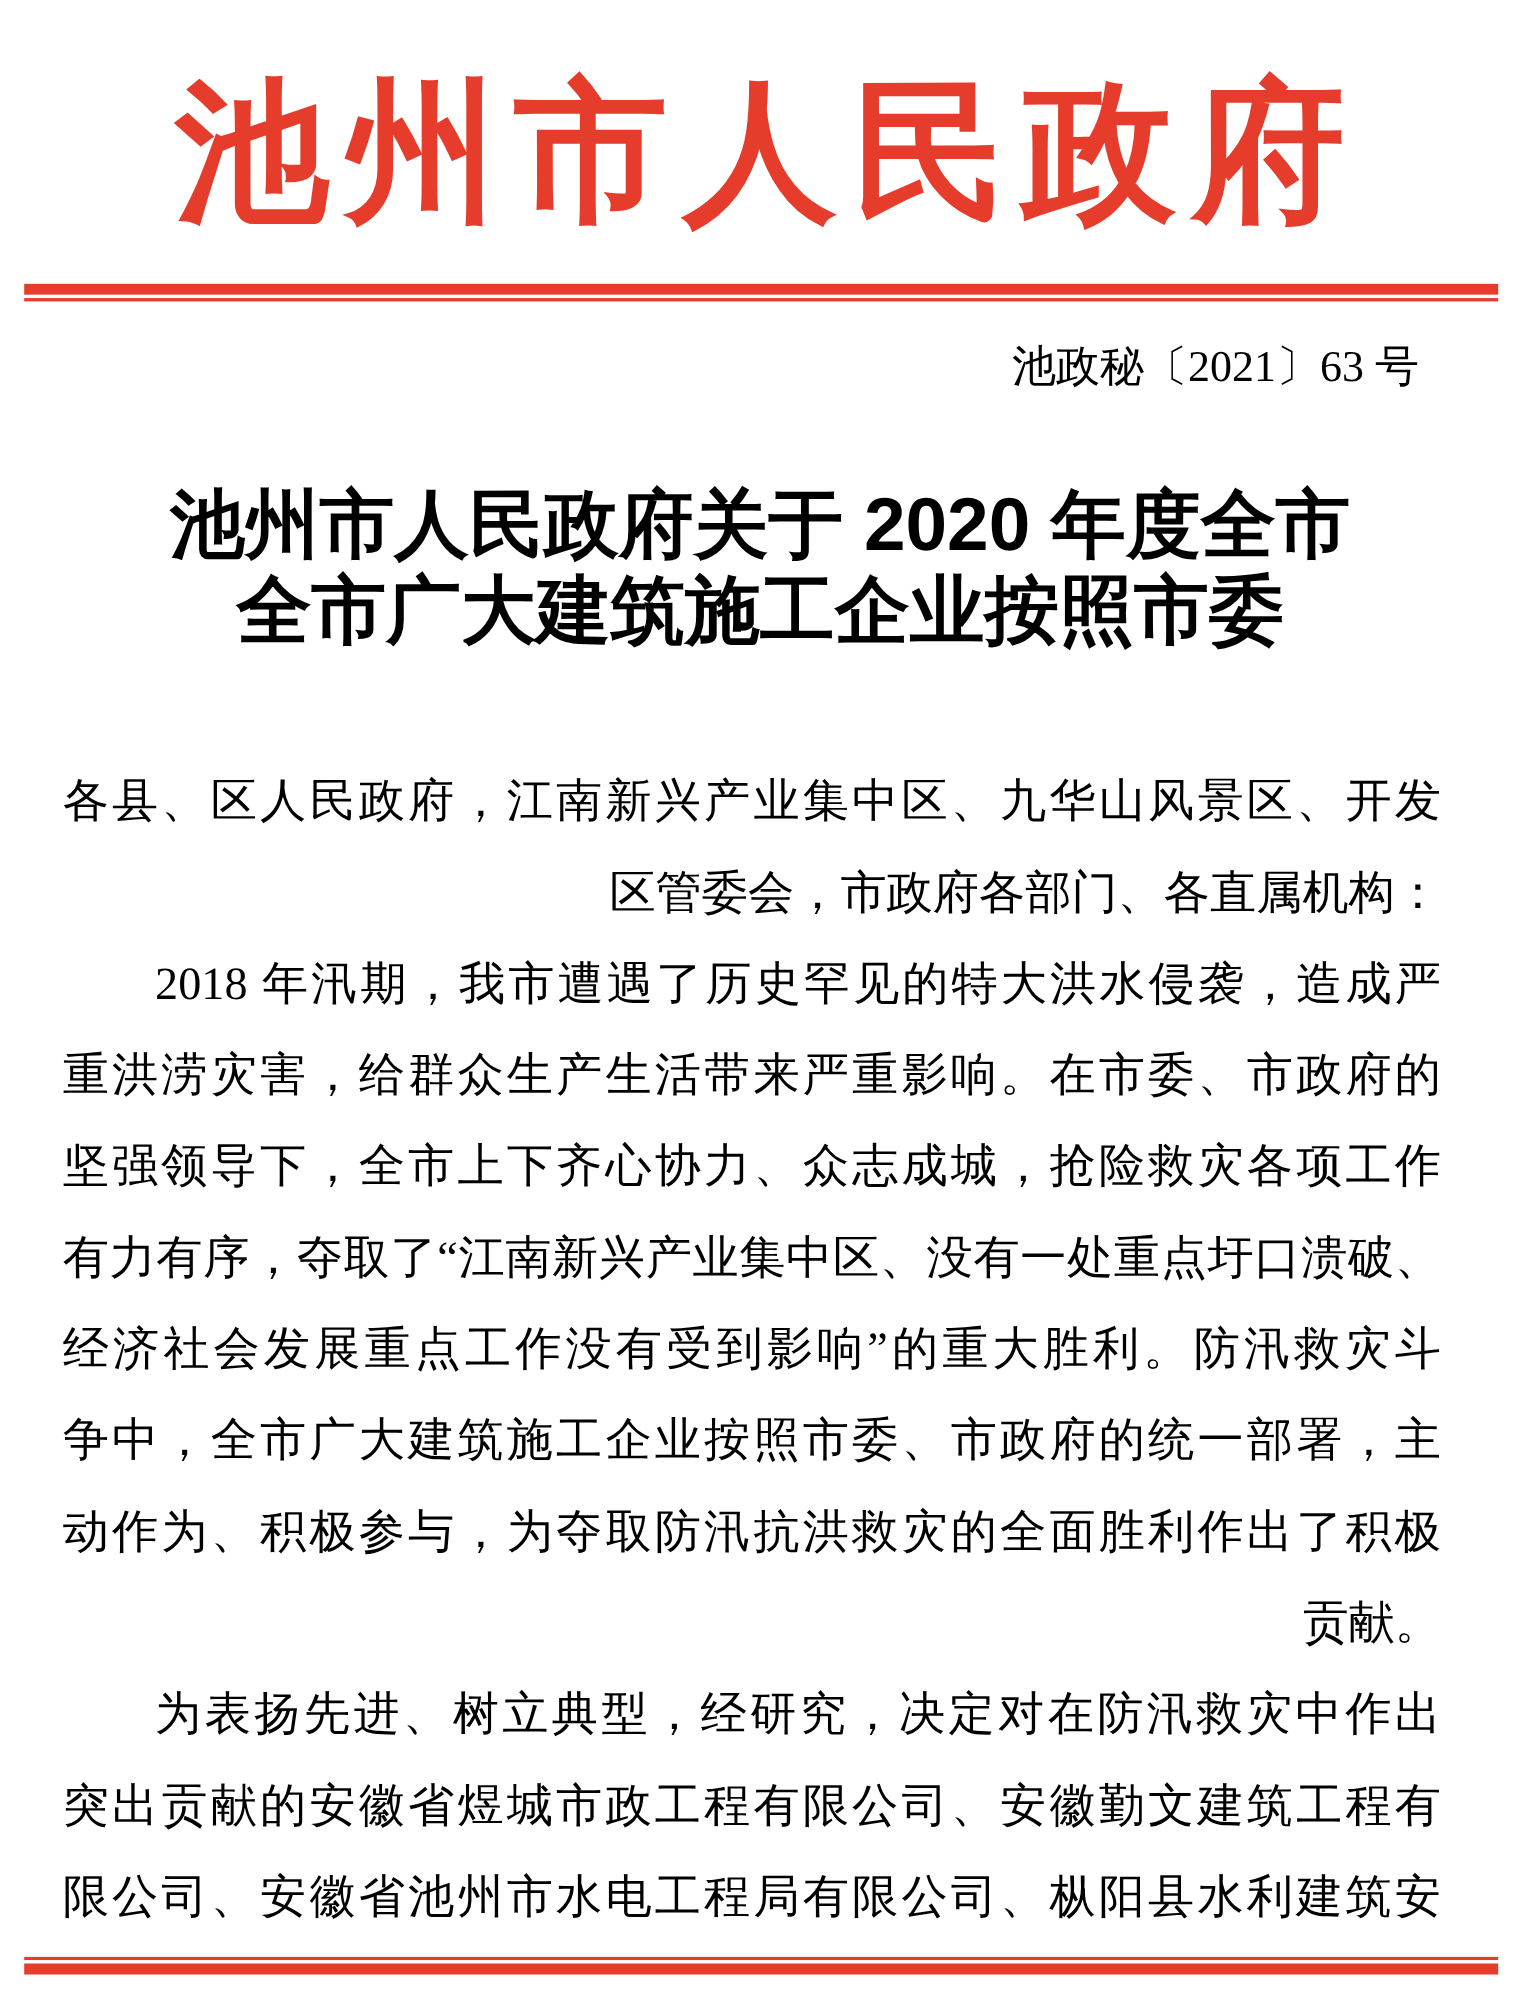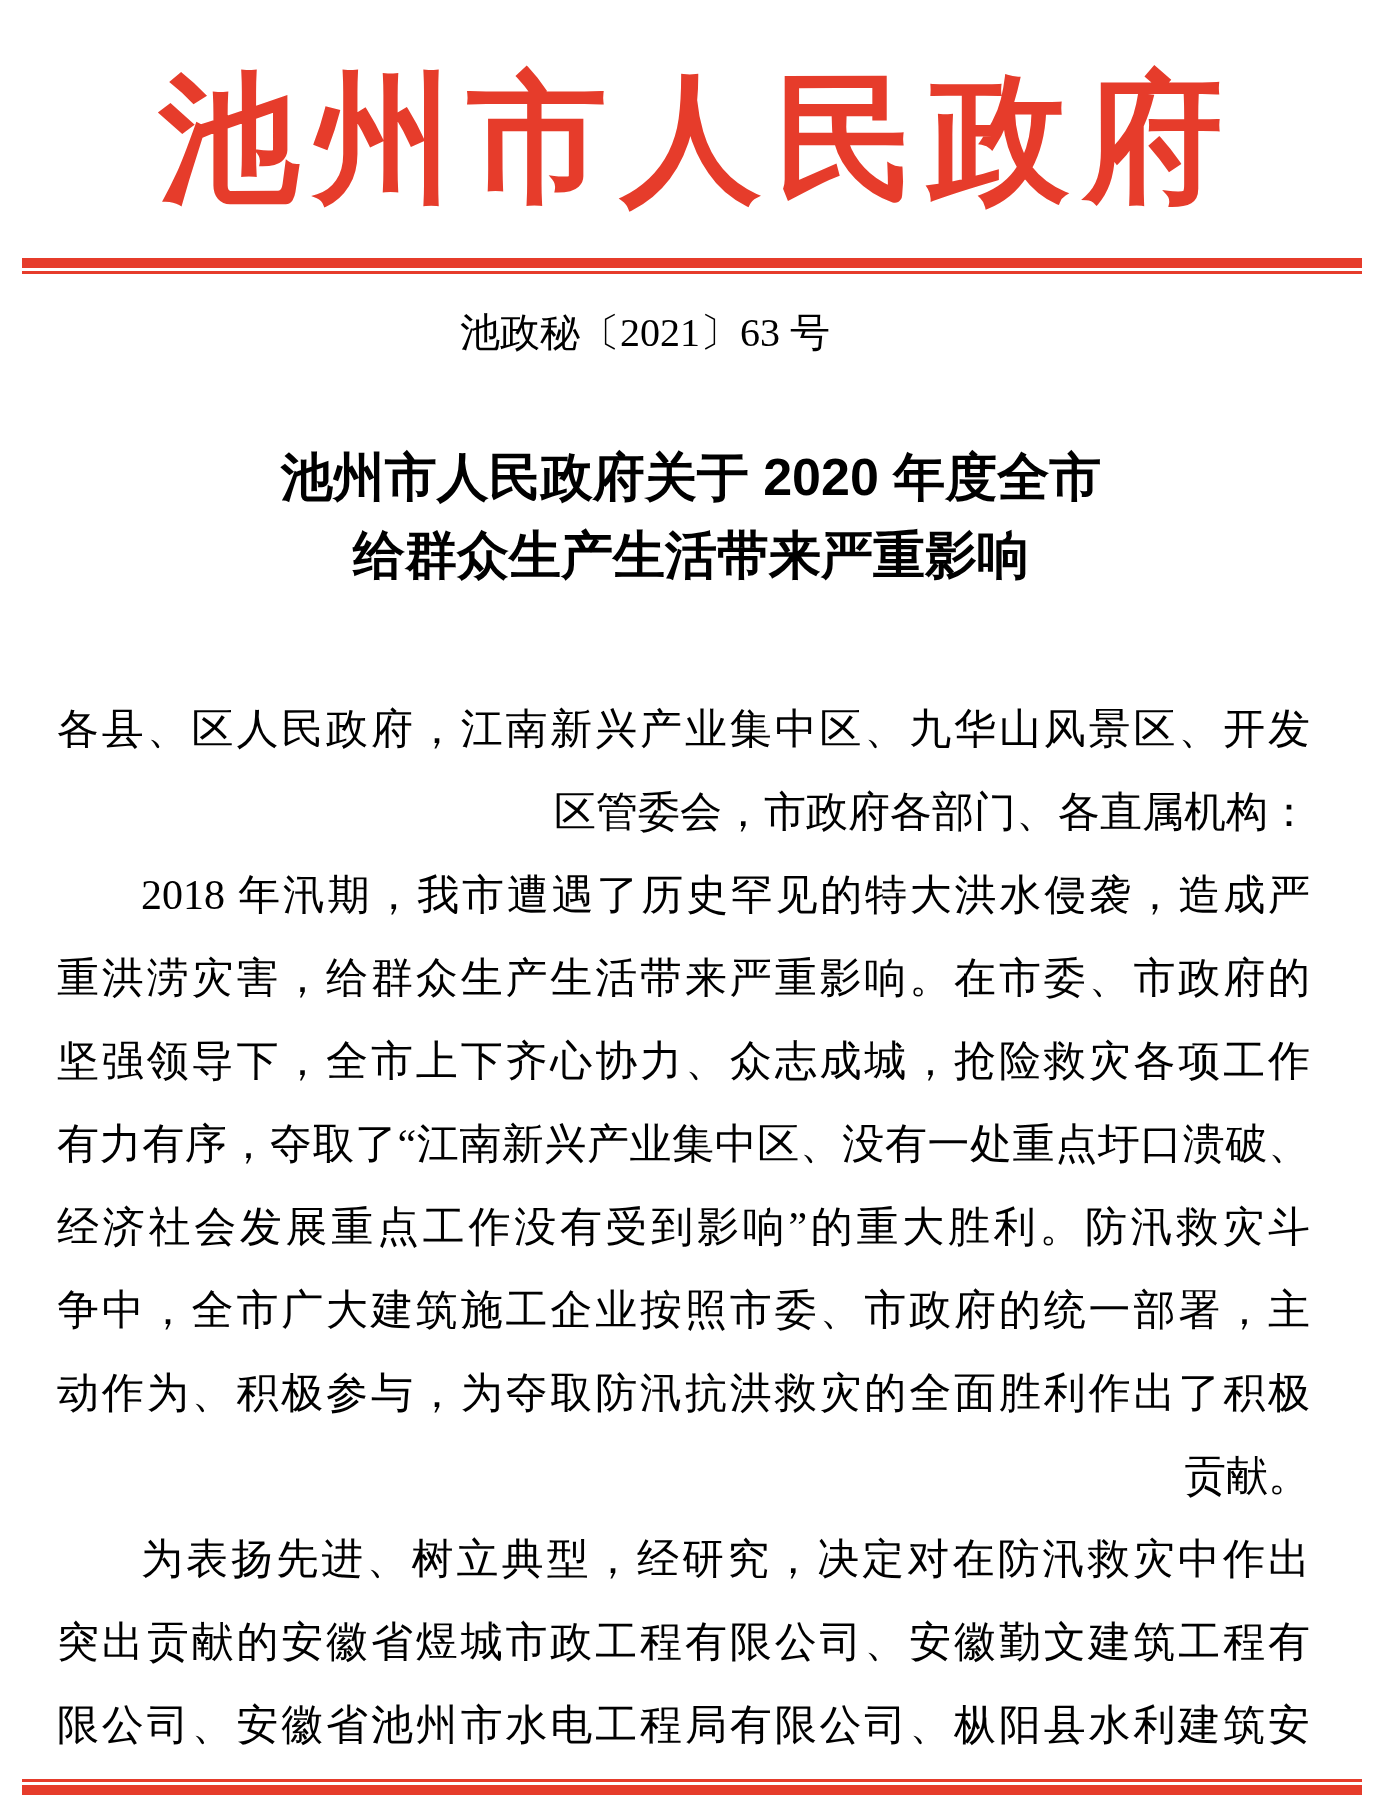--- a/index.html
+++ b/index.html
@@ -49,32 +49,32 @@
     position: absolute;
     left: 22px;
     right: 20px;
     bottom: 14px;
     margin: 0;
   }
   
   .doc-number {
     margin-top: 34px;
     padding-right: 92px;
-    text-align: center;
+    text-align: right;
     font-size: 40px;
     line-height: 50px;
     font-family: "Liberation Serif", serif;
   }
   
   .title {
     margin-top: 80px;
     text-align: center;
     font-family: "Liberation Sans", sans-serif;
     font-weight: bold;
-    font-size: 52px;
+    font-size: 68px;
   }
   .title-line {
     line-height: 78px;
   }
   
   .body-block {
     margin-top: 94px;
     padding-left: 57px;
     padding-right: 72px;
   }
@@ -103,21 +103,21 @@
   <div class="rule rule-top">
     <div class="thick"></div>
     <div class="gap"></div>
     <div class="thin"></div>
   </div>
 
   <div class="doc-number">池政秘〔2021〕63 号</div>
 
   <div class="title">
     <div class="title-line">池州市人民政府关于 2020 年度全市</div>
-    <div class="title-line">给群众生产生活带来严重影响</div>
+    <div class="title-line">全市广大建筑施工企业按照市委</div>
   </div>
 
   <div class="body-block">
     <div class="bl j">各县、区人民政府，江南新兴产业集中区、九华山风景区、开发</div>
     <div class="bl">区管委会，市政府各部门、各直属机构：</div>
     <div class="bl j ind">2018 年汛期，我市遭遇了历史罕见的特大洪水侵袭，造成严</div>
     <div class="bl j">重洪涝灾害，给群众生产生活带来严重影响。在市委、市政府的</div>
     <div class="bl j">坚强领导下，全市上下齐心协力、众志成城，抢险救灾各项工作</div>
     <div class="bl j">有力有序，夺取了“江南新兴产业集中区、没有一处重点圩口溃破、</div>
     <div class="bl j">经济社会发展重点工作没有受到影响”的重大胜利。防汛救灾斗</div>

